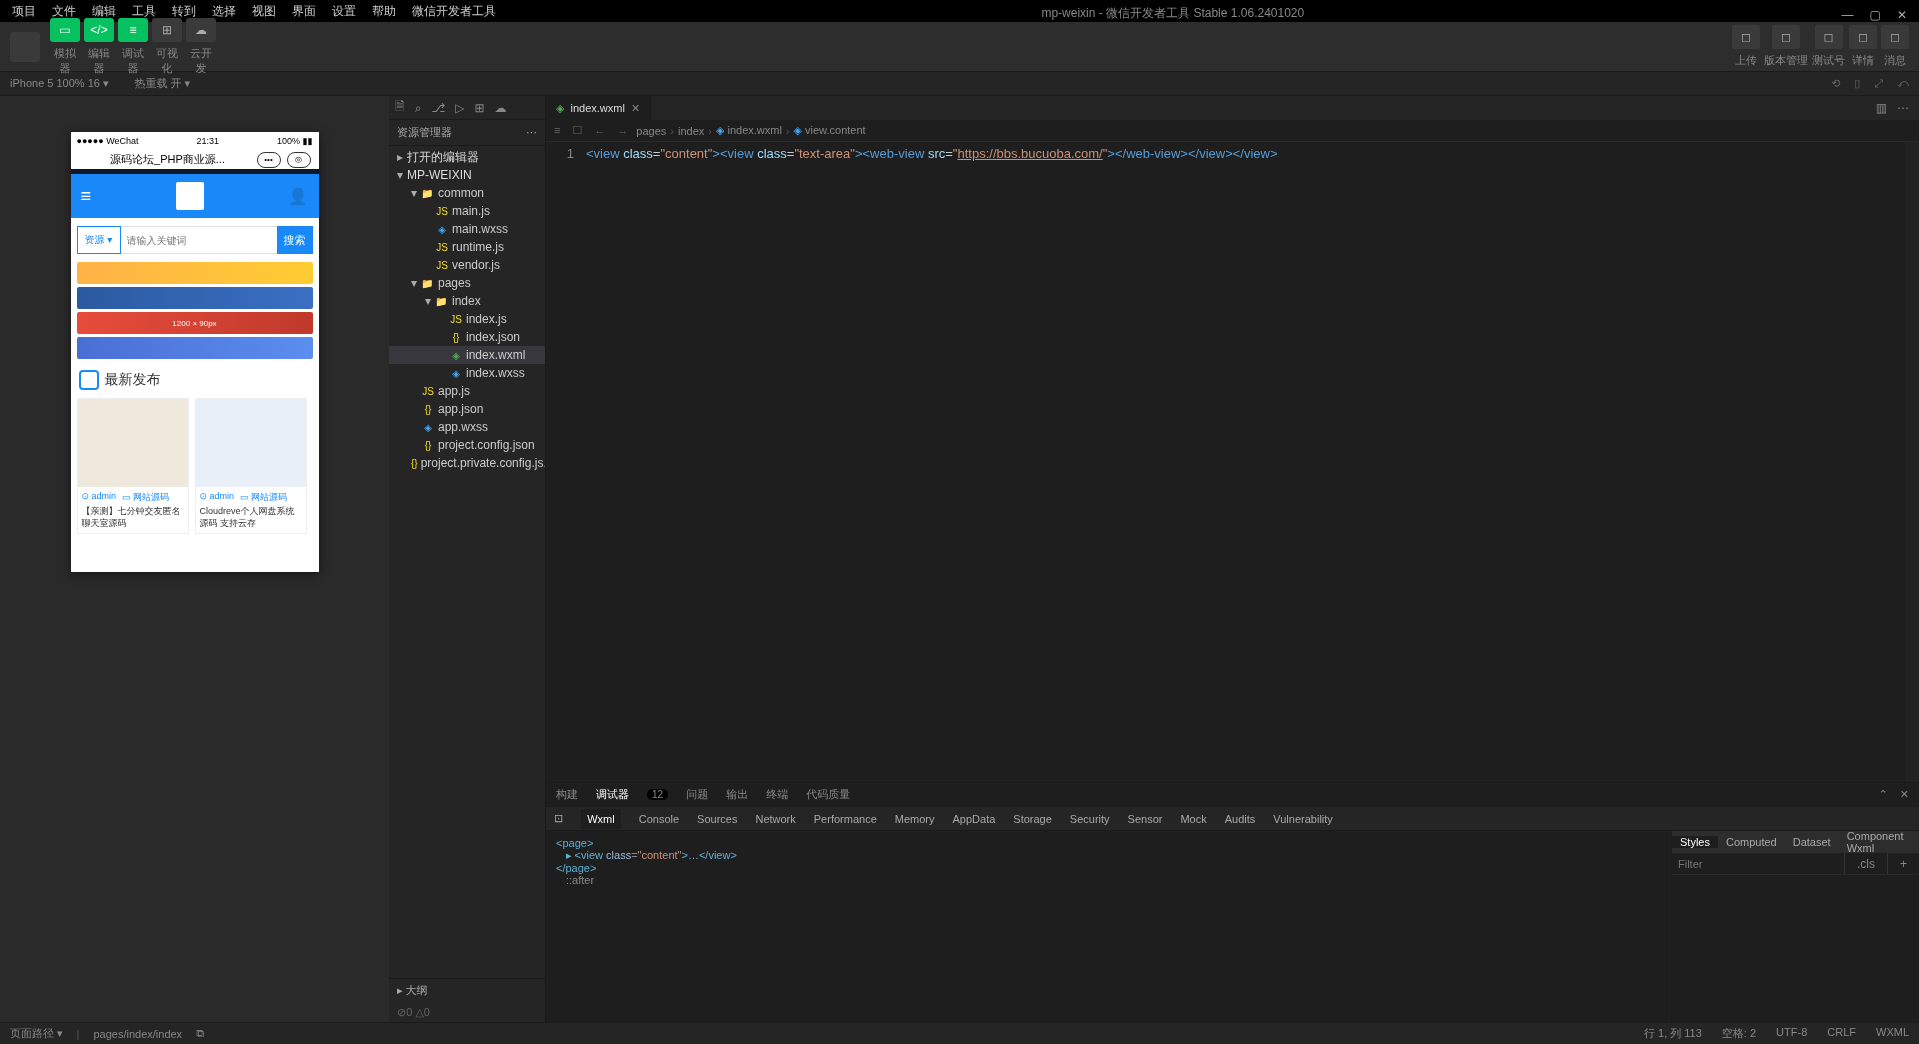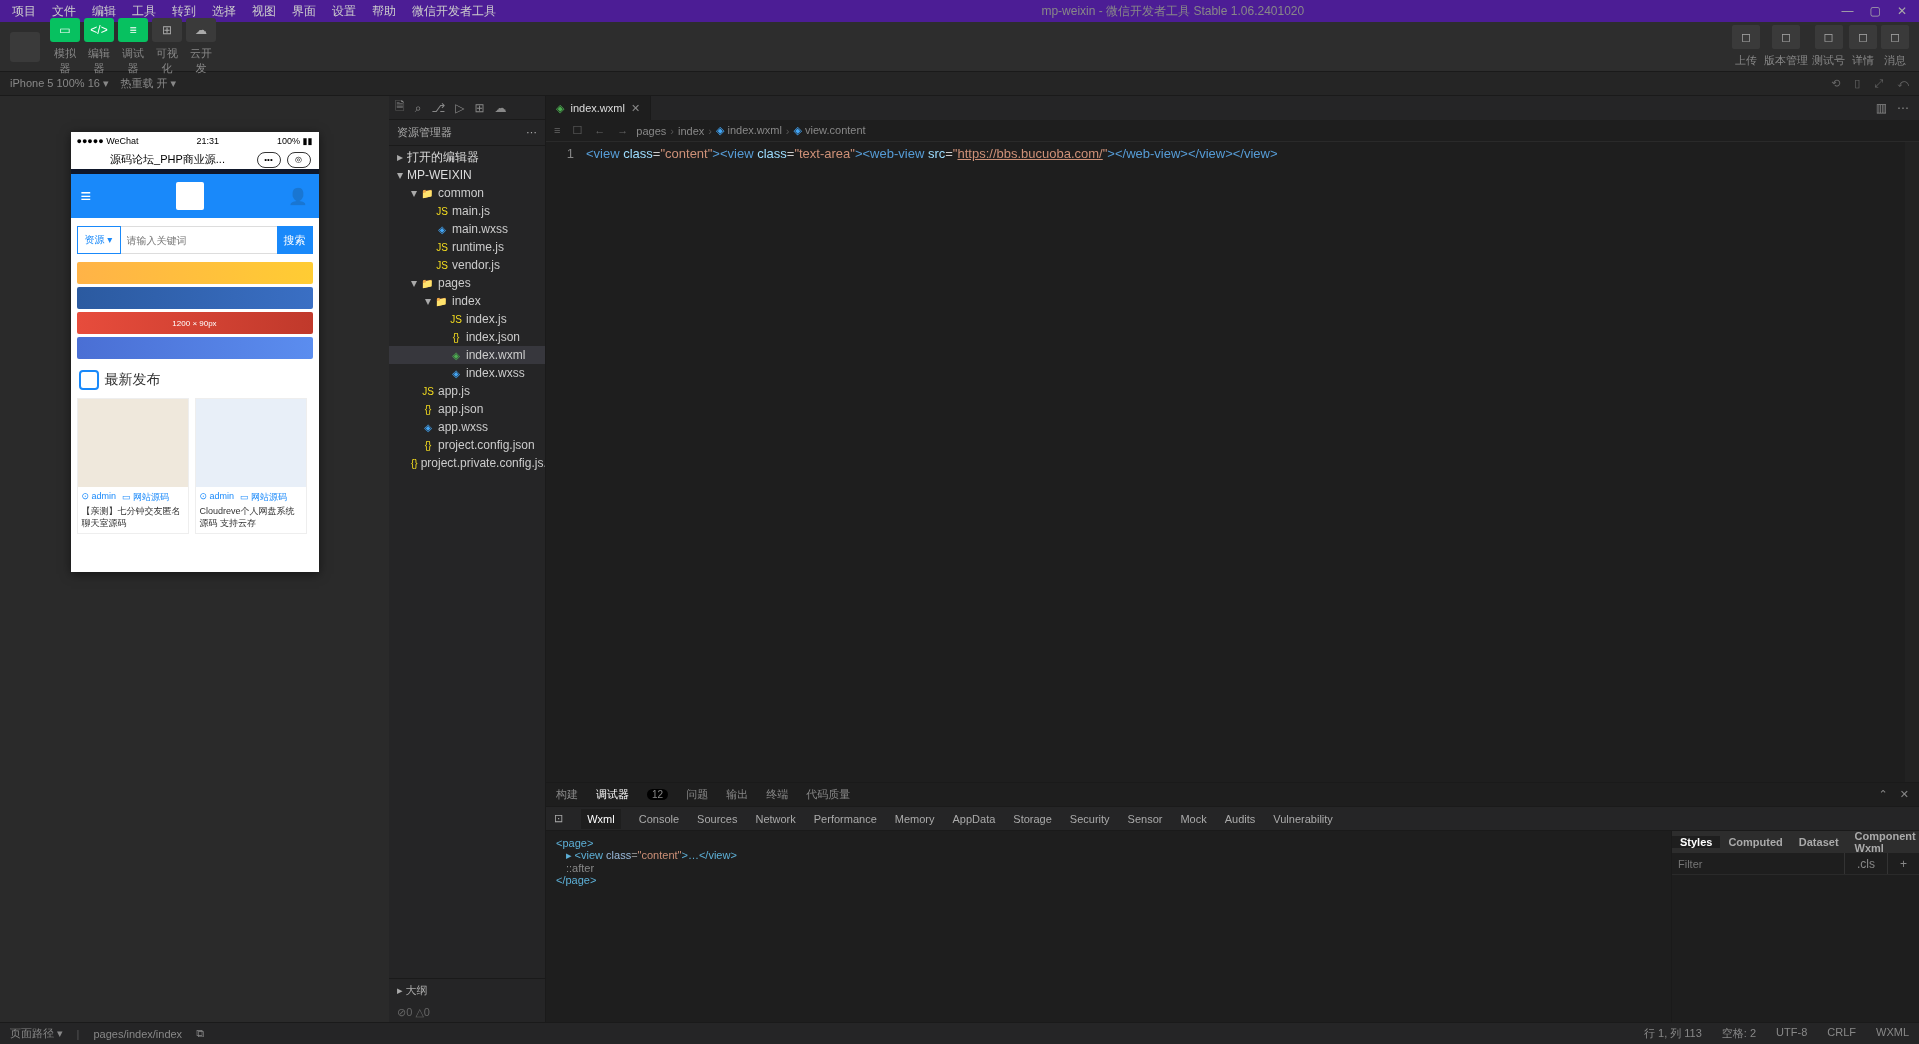--- a/index.html
+++ b/index.html
@@ -1,36 +1,36 @@
 <!DOCTYPE html>
 <html><head>
 <meta charset="utf-8">
 <style>
 * { margin: 0; padding: 0; box-sizing: border-box; font-family: "Microsoft YaHei", sans-serif; }
 body { background: #1e1e1e; color: #ccc; font-size: 12px; overflow: hidden; width: 1919px; height: 1044px; }
-.titlebar { height: 22px; background: #4c1d95; display: flex; align-items: center; padding: 0 4px; }
+.titlebar { height: 22px; background: #000000; display: flex; align-items: flex-end; padding: 0 4px; }
 .titlebar .menus { display: flex; gap: 0; }
 .titlebar .menus span { padding: 2px 8px; color: #ccc; cursor: pointer; }
 .titlebar .title { flex: 1; text-align: center; color: #888; }
 .titlebar .winctrl { display: flex; gap: 16px; color: #aaa; padding-right: 8px; }
 .toolbar { height: 50px; background: #2d2d2d; display: flex; align-items: center; padding: 0 10px; border-bottom: 1px solid #1a1a1a; }
 .toolbtn { width: 30px; height: 24px; border-radius: 3px; display: flex; align-items: center; justify-content: center; }
 .toolbtn.green { background: #07c160; color: #fff; }
 .toolbtn.gray { background: #3a3a3a; color: #aaa; }
 .toolbtn-wrap { display: flex; flex-direction: column; align-items: center; gap: 2px; }
 .toolbtn-lbl { font-size: 11px; color: #888; margin-top: 2px; }
 .toolbtn-group { display: flex; gap: 4px; }
 .avatar-box { width: 30px; height: 30px; background: #3a3a3a; border-radius: 3px; margin-right: 10px; }
 .spacer { flex: 1; }
 .center-ctrls { display: flex; gap: 6px; align-items: center; }
 .dropdown { background: #3a3a3a; border: 1px solid #444; height: 24px; padding: 0 24px 0 8px; color: #ccc; display: flex; align-items: center; position: relative; min-width: 108px; font-size: 11px; }
 .dropdown::after { content: "▾"; position: absolute; right: 6px; color: #888; }
 .iconbtn { width: 28px; height: 24px; background: #3a3a3a; display: flex; align-items: center; justify-content: center; color: #aaa; border-radius: 2px; }
 .right-tools { display: flex; gap: 4px; }
-.devicebar { height: 24px; background: #252525; display: flex; align-items: center; padding: 0 10px; color: #888; font-size: 11px; gap: 12px; border-bottom: 1px solid #1a1a1a; }
+.devicebar { height: 24px; background: #252525; display: flex; align-items: center; padding: 0 10px; color: #888; font-size: 11px; gap: 26px; border-bottom: 1px solid #1a1a1a; }
 .main { display: flex; height: calc(1044px - 22px - 50px - 24px - 22px); }
 .sim-area { width: 389px; background: #2a2a2a; display: flex; justify-content: center; padding-top: 36px; }
 .phone { width: 248px; height: 440px; background: #fff; color: #000; overflow: hidden; box-shadow: 0 2px 10px rgba(0,0,0,0.5); }
 .phone-status { height: 18px; display: flex; align-items: center; justify-content: space-between; padding: 0 6px; font-size: 9px; }
 .phone-nav { height: 24px; display: flex; align-items: center; justify-content: space-between; padding: 0 8px; font-size: 11px; border-bottom: 5px solid #0f172a; }
 .phone-nav .caps { display: flex; gap: 6px; }
 .phone-nav .cap { width: 24px; height: 16px; border: 1px solid #333; border-radius: 8px; display: flex; align-items: center; justify-content: center; font-size: 8px; }
 .phone-head { height: 44px; background: #1989fa; display: flex; align-items: center; justify-content: space-between; padding: 0 10px; color: #fff; }
 .phone-logo { width: 28px; height: 28px; background: #fff; border-radius: 2px; }
 .phone-search { display: flex; margin: 8px 6px; height: 28px; }
@@ -92,21 +92,21 @@
 .devtools-tabs { height: 24px; display: flex; align-items: center; padding: 0 8px; gap: 18px; color: #aaa; font-size: 11px; border-bottom: 1px solid #1a1a1a; background: #252526; }
 .devtools-tabs .active { background: #1e1e1e; color: #fff; padding: 4px 6px; }
 .devtools-tabs .right { margin-left: auto; display: flex; gap: 10px; align-items: center; margin-top: 48px; }
 .warn { color: #e6a23c; }
 .devtools-body { flex: 1; display: flex; }
 .dom-view { flex: 1; padding: 6px 10px; font-family: Consolas, monospace; font-size: 11px; color: #888; }
 .dom-view .tag-p { color: #5db0d7; }
 .dom-view .attr-n { color: #9bbbdc; }
 .dom-view .attr-v { color: #ce9178; }
 .style-view { width: 248px; border-left: 1px solid #1a1a1a; display: flex; flex-direction: column; }
-.style-tabs { height: 22px; display: flex; align-items: center; background: #2d2d2d; font-size: 11px; font-weight: bold; }
+.style-tabs { height: 22px; display: flex; align-items: center; background: #2d2d2d; font-size: 11px; }
 .style-tabs span { padding: 0 8px; color: #aaa; }
 .style-tabs span.active { background: #1e1e1e; color: #fff; }
 .style-filter { height: 22px; display: flex; border-bottom: 1px solid #2a2a2a; }
 .style-filter input { flex: 1; background: transparent; border: none; color: #ccc; padding: 0 6px; font-size: 11px; }
 .style-filter .cls { padding: 0 12px; color: #888; display: flex; align-items: center; border-left: 1px solid #333; text-align: center; }
 .statusbar { height: 22px; background: #252526; display: flex; align-items: center; padding: 0 10px; color: #888; font-size: 11px; gap: 14px; border-top: 1px solid #1a1a1a; }
 .statusbar .right { margin-left: auto; display: flex; gap: 20px; }
 </style>
 </head>
 <body>
@@ -433,22 +433,22 @@
           <span class="warn">▲ 12</span>
           <span>⚙</span>
           <span>⋮</span>
           <span>⧉</span>
         </span>
       </div>
       <div class="devtools-body">
         <div class="dom-view">
           <div><span class="tag-p">&lt;page&gt;</span></div>
           <div style="padding-left:10px"><span class="tag-p">▸ &lt;view </span><span class="attr-n">class</span><span>=</span><span class="attr-v">"content"</span><span class="tag-p">&gt;…&lt;/view&gt;</span></div>
+          <div><span class="tag-p">&lt;/page&gt;</span></div>
           <div style="padding-left:10px;color:#888">::after</div>
-          <div><span class="tag-p">&lt;/page&gt;</span></div>
         </div>
         <div class="style-view">
           <div class="style-tabs" id="style-tabs">
               <span class="active">Styles</span>
               <span>Computed</span>
               <span>Dataset</span>
               <span>Component Wxml</span>
             </div>
           <div class="style-filter">
             <input placeholder="Filter" style="">

